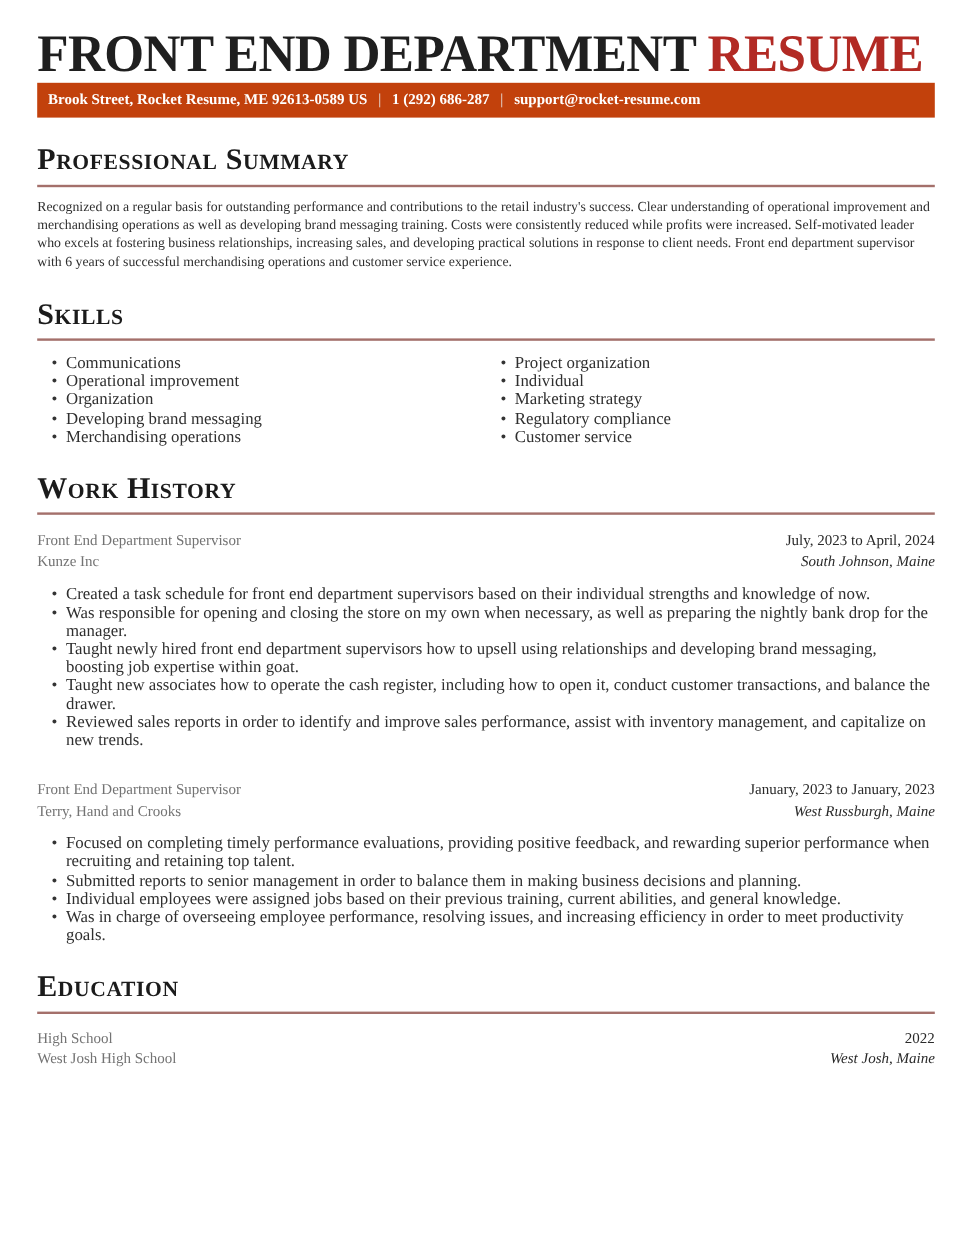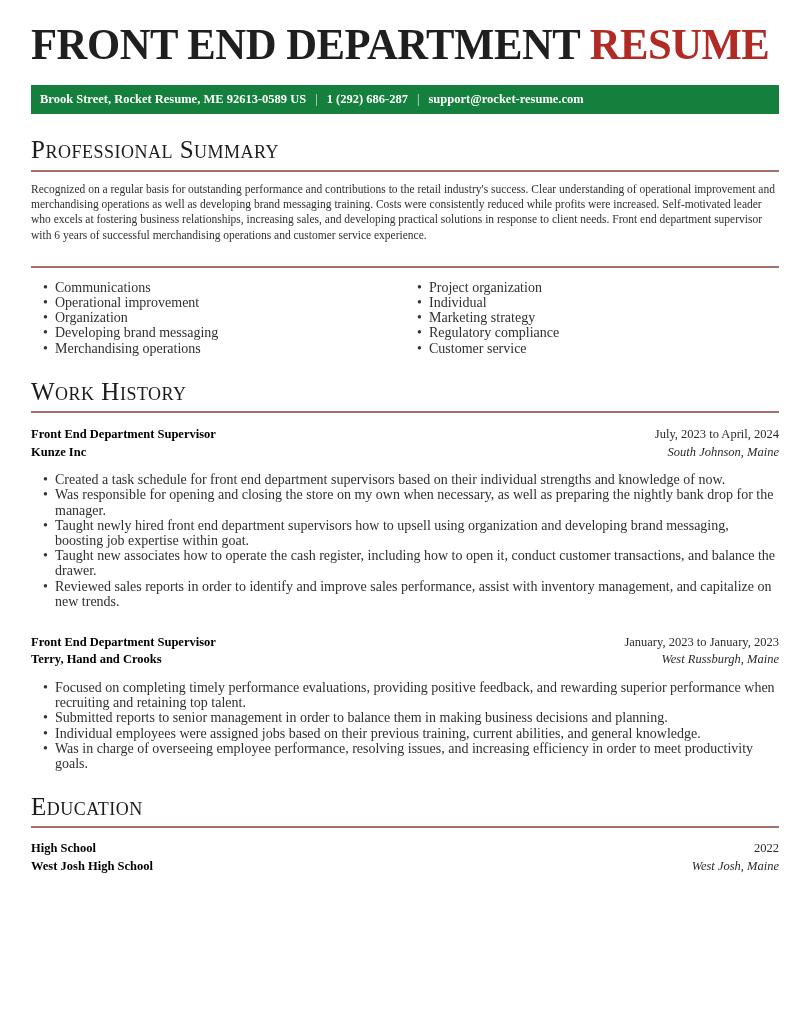--- a/index.html
+++ b/index.html
@@ -21,41 +21,40 @@
     font-weight: bold;
     letter-spacing: -0.5px;
     color: #1f1f1f;
     line-height: 1.1;
     white-space: nowrap;
     transform: scaleX(0.97);
     transform-origin: left center;
   }
   .resume-title .accent { color: #b22a24; }
   .contact-bar {
-    margin-top: 16px;
-    background: #15803d;
+    background: #c2410c;
     height: 29px;
     display: flex;
     align-items: center;
     padding-left: 9px;
     color: #ffffff;
     font-size: 12.5px;
     font-weight: bold;
   }
   .contact-bar .sep {
     margin: 0 9px;
     font-weight: normal;
     color: #e8e8e8;
   }
   
   .section { margin-top: 23px; }
   .section-heading {
     font-variant: small-caps;
     font-size: 25px;
-    font-weight: normal;
+    font-weight: bold;
     letter-spacing: 0.5px;
     color: #1b1b1b;
     line-height: 1.05;
   }
   .section-rule {
     border: none;
     height: 2px;
     background: #a4706b;
     margin-top: 6px;
   }
@@ -91,21 +90,21 @@
   
   .entry { margin-top: 13px; }
   .entry + .entry { margin-top: 25px; }
   .entry-row {
     display: flex;
     justify-content: space-between;
     align-items: baseline;
     font-size: 12.5px;
     line-height: 17.5px;
   }
-  .entry-row .left { font-weight: bold; color: #000000; }
+  .entry-row .left { font-weight: normal; color: #737373; }
   .entry-row .right { color: #2a2a2a; text-align: center; }
   .entry-row .right.italic { font-style: italic; }
   .edu-entry { margin-top: 12px; }
 </style>
 </head>
 <body>
 
 <div class="page">
 
   <div class="resume-title">
@@ -120,20 +119,21 @@
     <span>support@rocket-resume.com</span>
   </div>
 
   <div class="section">
     <div class="section-heading">Professional Summary</div>
     <div class="section-rule"></div>
     <p class="summary-text">Recognized on a regular basis for outstanding performance and contributions to the retail industry's success. Clear understanding of operational improvement and merchandising operations as well as developing brand messaging training. Costs were consistently reduced while profits were increased. Self-motivated leader who excels at fostering business relationships, increasing sales, and developing practical solutions in response to client needs. Front end department supervisor with 6 years of successful merchandising operations and customer service experience.</p>
   </div>
 
   <div class="section">
+    <div class="section-heading">Skills</div>
     <div class="section-rule"></div>
     <div class="skills-columns">
       <div class="col">
         <ul class="bullets">
           <li>Communications</li>
           <li>Operational improvement</li>
           <li>Organization</li>
           <li>Developing brand messaging</li>
           <li>Merchandising operations</li>
         </ul>
@@ -159,21 +159,21 @@
         <span class="left">Front End Department Supervisor</span>
         <span class="right">July, 2023 to April, 2024</span>
       </div>
       <div class="entry-row">
         <span class="left">Kunze Inc</span>
         <span class="right italic">South Johnson, Maine</span>
       </div>
       <ul class="bullets">
         <li>Created a task schedule for front end department supervisors based on their individual strengths and knowledge of now.</li>
         <li>Was responsible for opening and closing the store on my own when necessary, as well as preparing the nightly bank drop for the manager.</li>
-        <li>Taught newly hired front end department supervisors how to upsell using organization and developing brand messaging, boosting job expertise within goat.</li>
+        <li>Taught newly hired front end department supervisors how to upsell using relationships and developing brand messaging, boosting job expertise within goat.</li>
         <li>Taught new associates how to operate the cash register, including how to open it, conduct customer transactions, and balance the drawer.</li>
         <li>Reviewed sales reports in order to identify and improve sales performance, assist with inventory management, and capitalize on new trends.</li>
       </ul>
     </div>
 
     <div class="entry">
       <div class="entry-row">
         <span class="left">Front End Department Supervisor</span>
         <span class="right">January, 2023 to January, 2023</span>
       </div>

